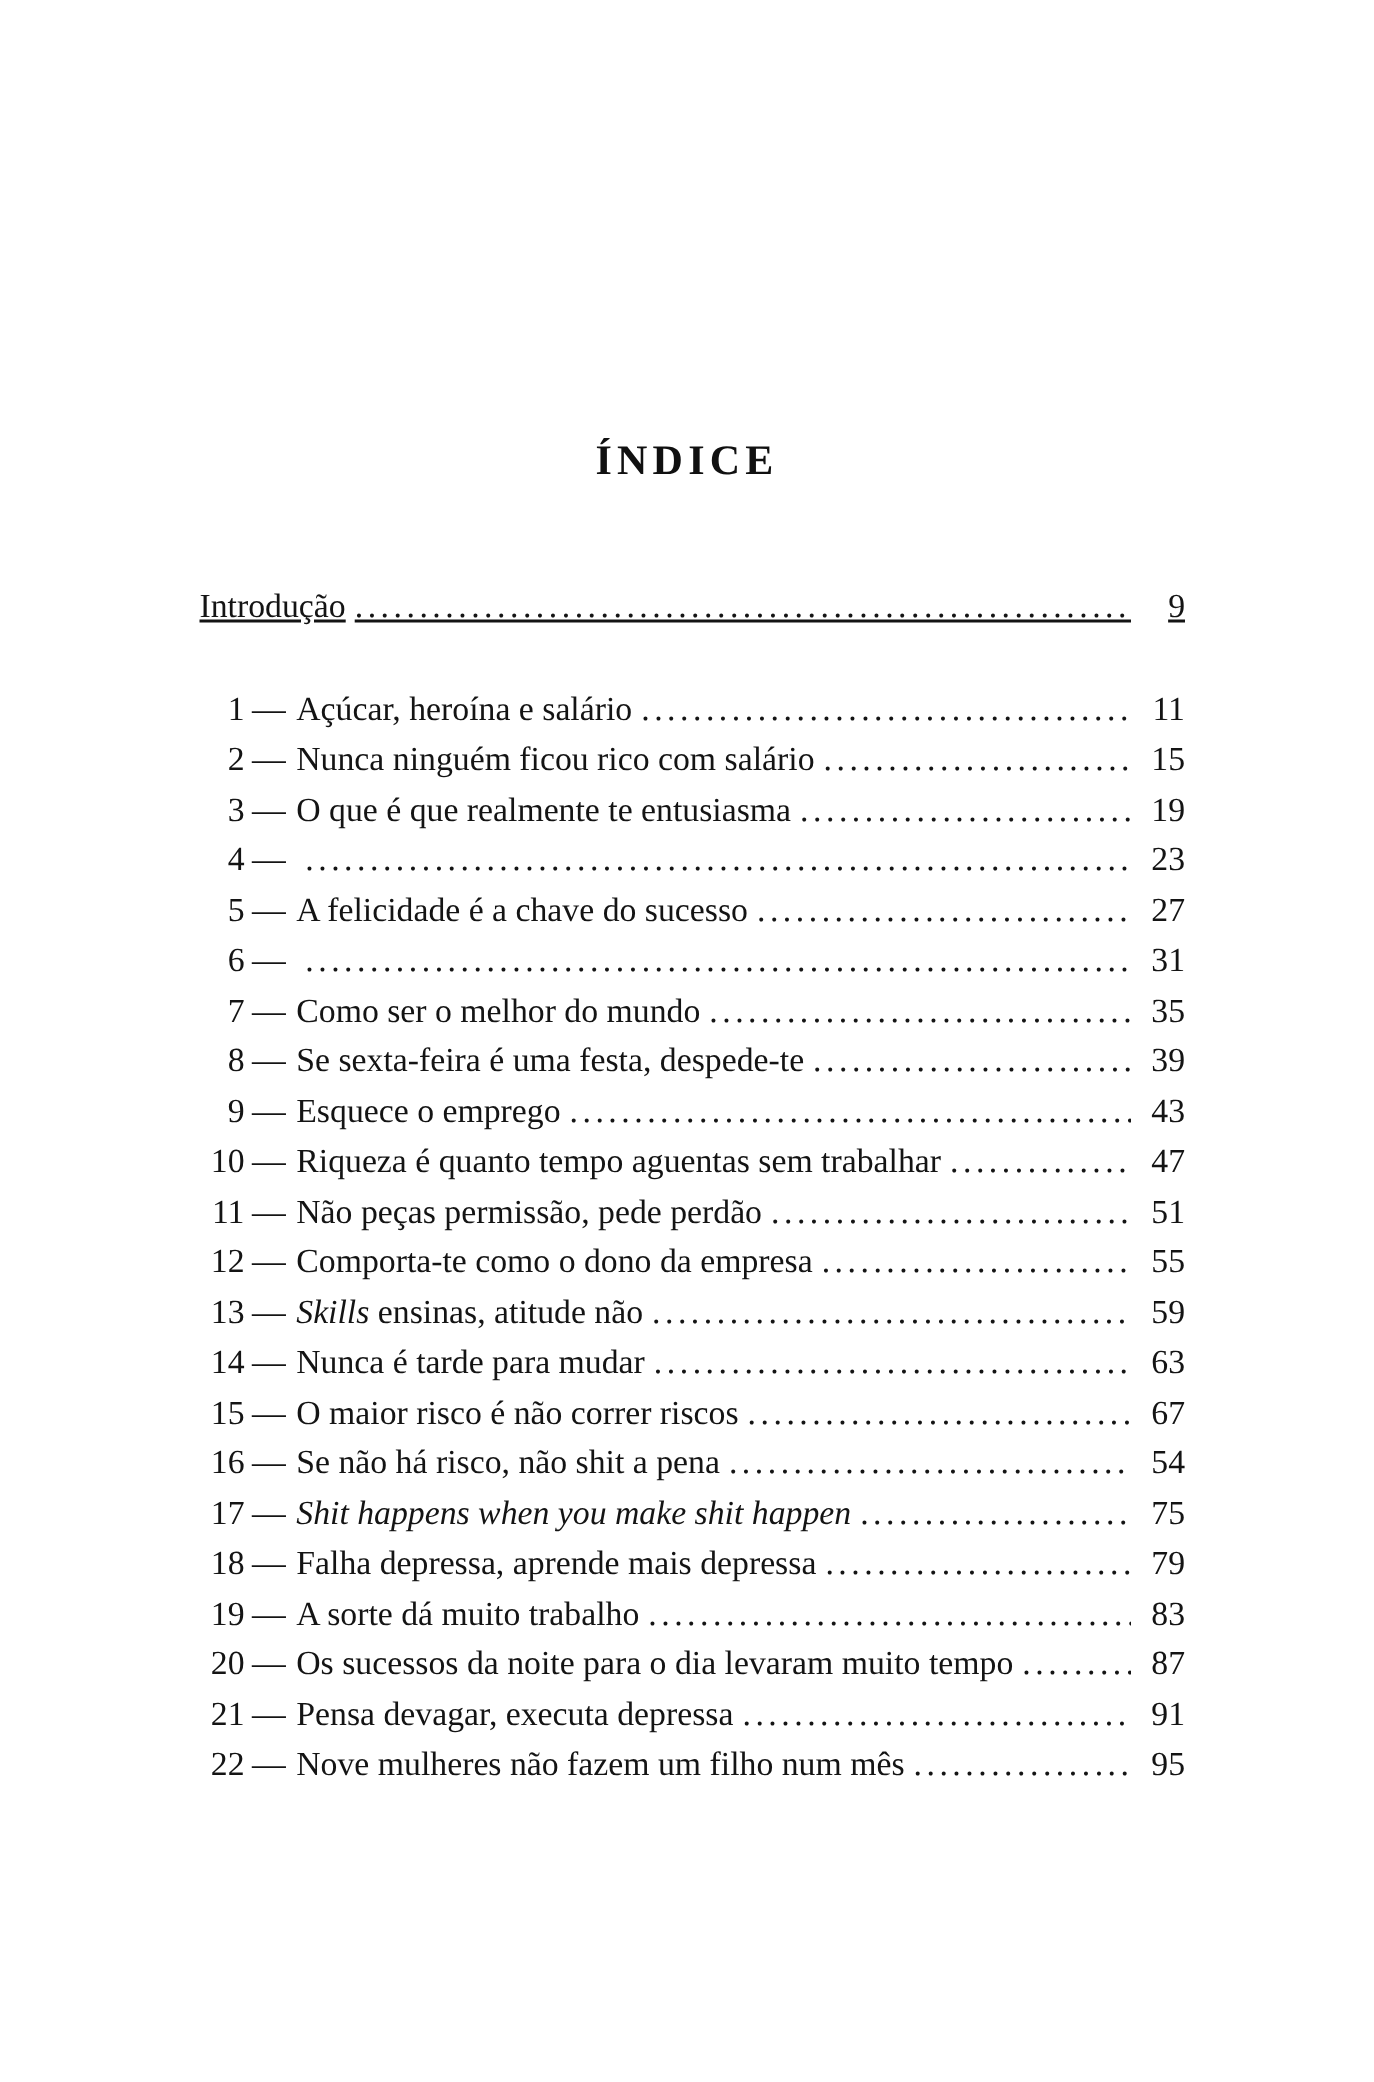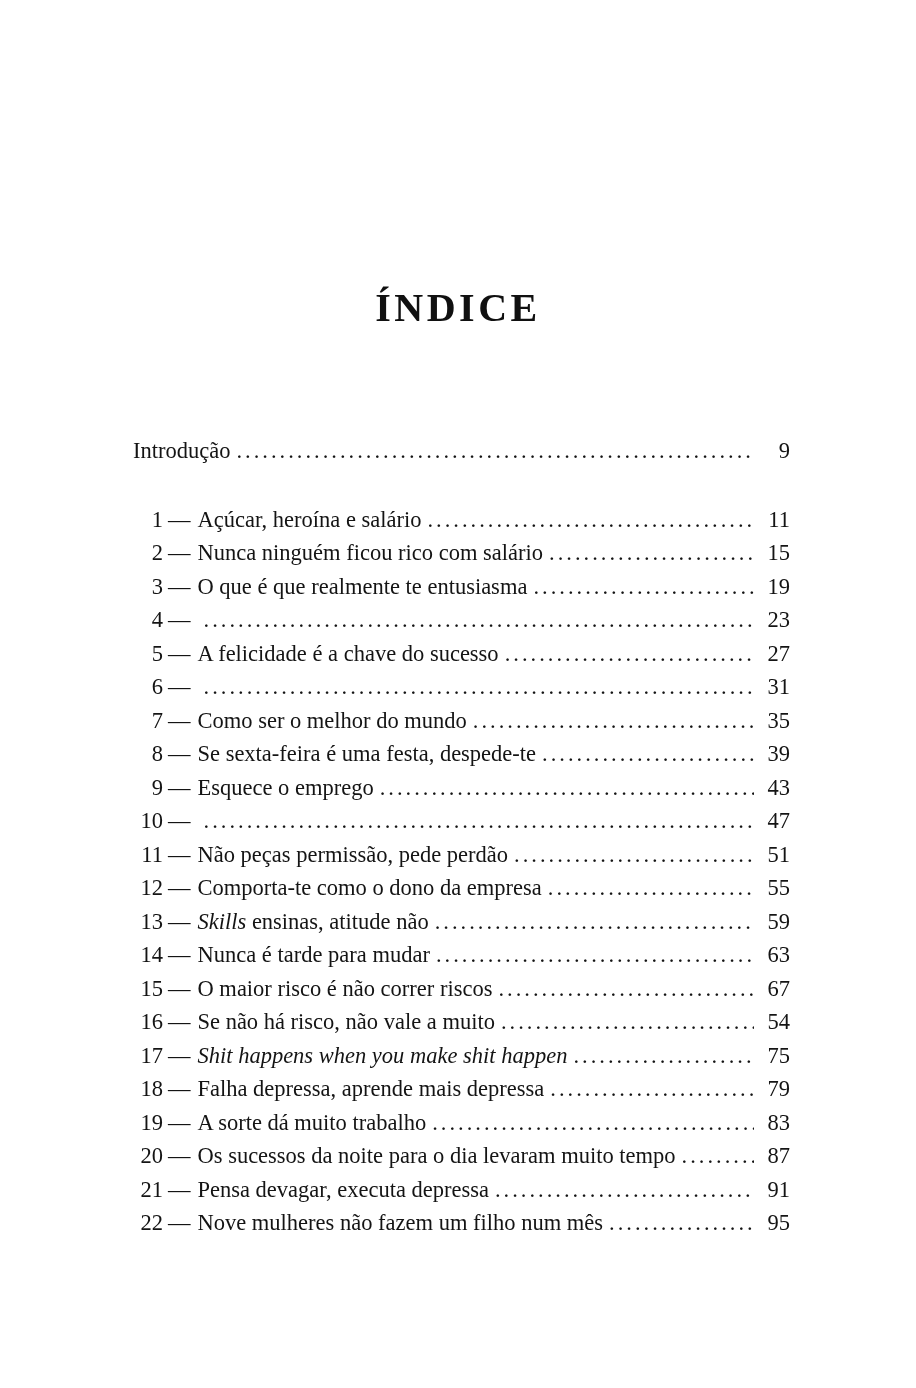--- a/index.html
+++ b/index.html
@@ -13,39 +13,39 @@
   }
   .page {
     position: relative;
     width: 916px;
     height: 1388px;
     box-sizing: border-box;
   }
   h1.book-title {
     margin: 0;
     margin-top: 288px;
-    font-size: 40px;
+    font-size: 28px;
     line-height: 40px;
     font-weight: 600;
     letter-spacing: 3.5px;
     text-align: center;
     color: #101010;
   }
   .toc {
     margin-left: 133px;
     margin-right: 126px; 
   }
   .row {
     display: flex;
     align-items: baseline;
     font-size: 22.5px;
     line-height: 33.5px;
     white-space: nowrap;
   }
-  .intro-row { margin-top: 106px; }
+  .intro-row { margin-top: 59px; text-decoration: underline; }
   .entries { margin-top: 35px; }
   .num {
     flex: 0 0 30px;
     text-align: right;
   }
   .dash {
     flex: 0 0 auto;
     padding: 0 7px 0 5px;
   }
   .entry-title { flex: 0 1 auto; }
@@ -152,20 +152,21 @@
         <span class="num">9</span>
         <span class="dash">—</span>
         <span class="entry-title"><span class="it"></span><span>Esquece o emprego</span></span>
         <span class="leader"></span>
         <span class="pagenum">43</span>
       </div>
 
       <div class="row">
         <span class="num">10</span>
         <span class="dash">—</span>
+        <span class="entry-title"><span class="it"></span><span>Riqueza é quanto tempo aguentas sem trabalhar</span></span>
         <span class="leader"></span>
         <span class="pagenum">47</span>
       </div>
 
       <div class="row">
         <span class="num">11</span>
         <span class="dash">—</span>
         <span class="entry-title"><span class="it"></span><span>Não peças permissão, pede perdão</span></span>
         <span class="leader"></span>
         <span class="pagenum">51</span>
@@ -199,21 +200,21 @@
         <span class="num">15</span>
         <span class="dash">—</span>
         <span class="entry-title"><span class="it"></span><span>O maior risco é não correr riscos</span></span>
         <span class="leader"></span>
         <span class="pagenum">67</span>
       </div>
 
       <div class="row">
         <span class="num">16</span>
         <span class="dash">—</span>
-        <span class="entry-title"><span class="it"></span><span>Se não há risco, não vale a muito</span></span>
+        <span class="entry-title"><span class="it"></span><span>Se não há risco, não shit a pena</span></span>
         <span class="leader"></span>
         <span class="pagenum">54</span>
       </div>
 
       <div class="row">
         <span class="num">17</span>
         <span class="dash">—</span>
         <span class="entry-title"><span class="it">Shit happens when you make shit happen</span><span></span></span>
         <span class="leader"></span>
         <span class="pagenum">75</span>

